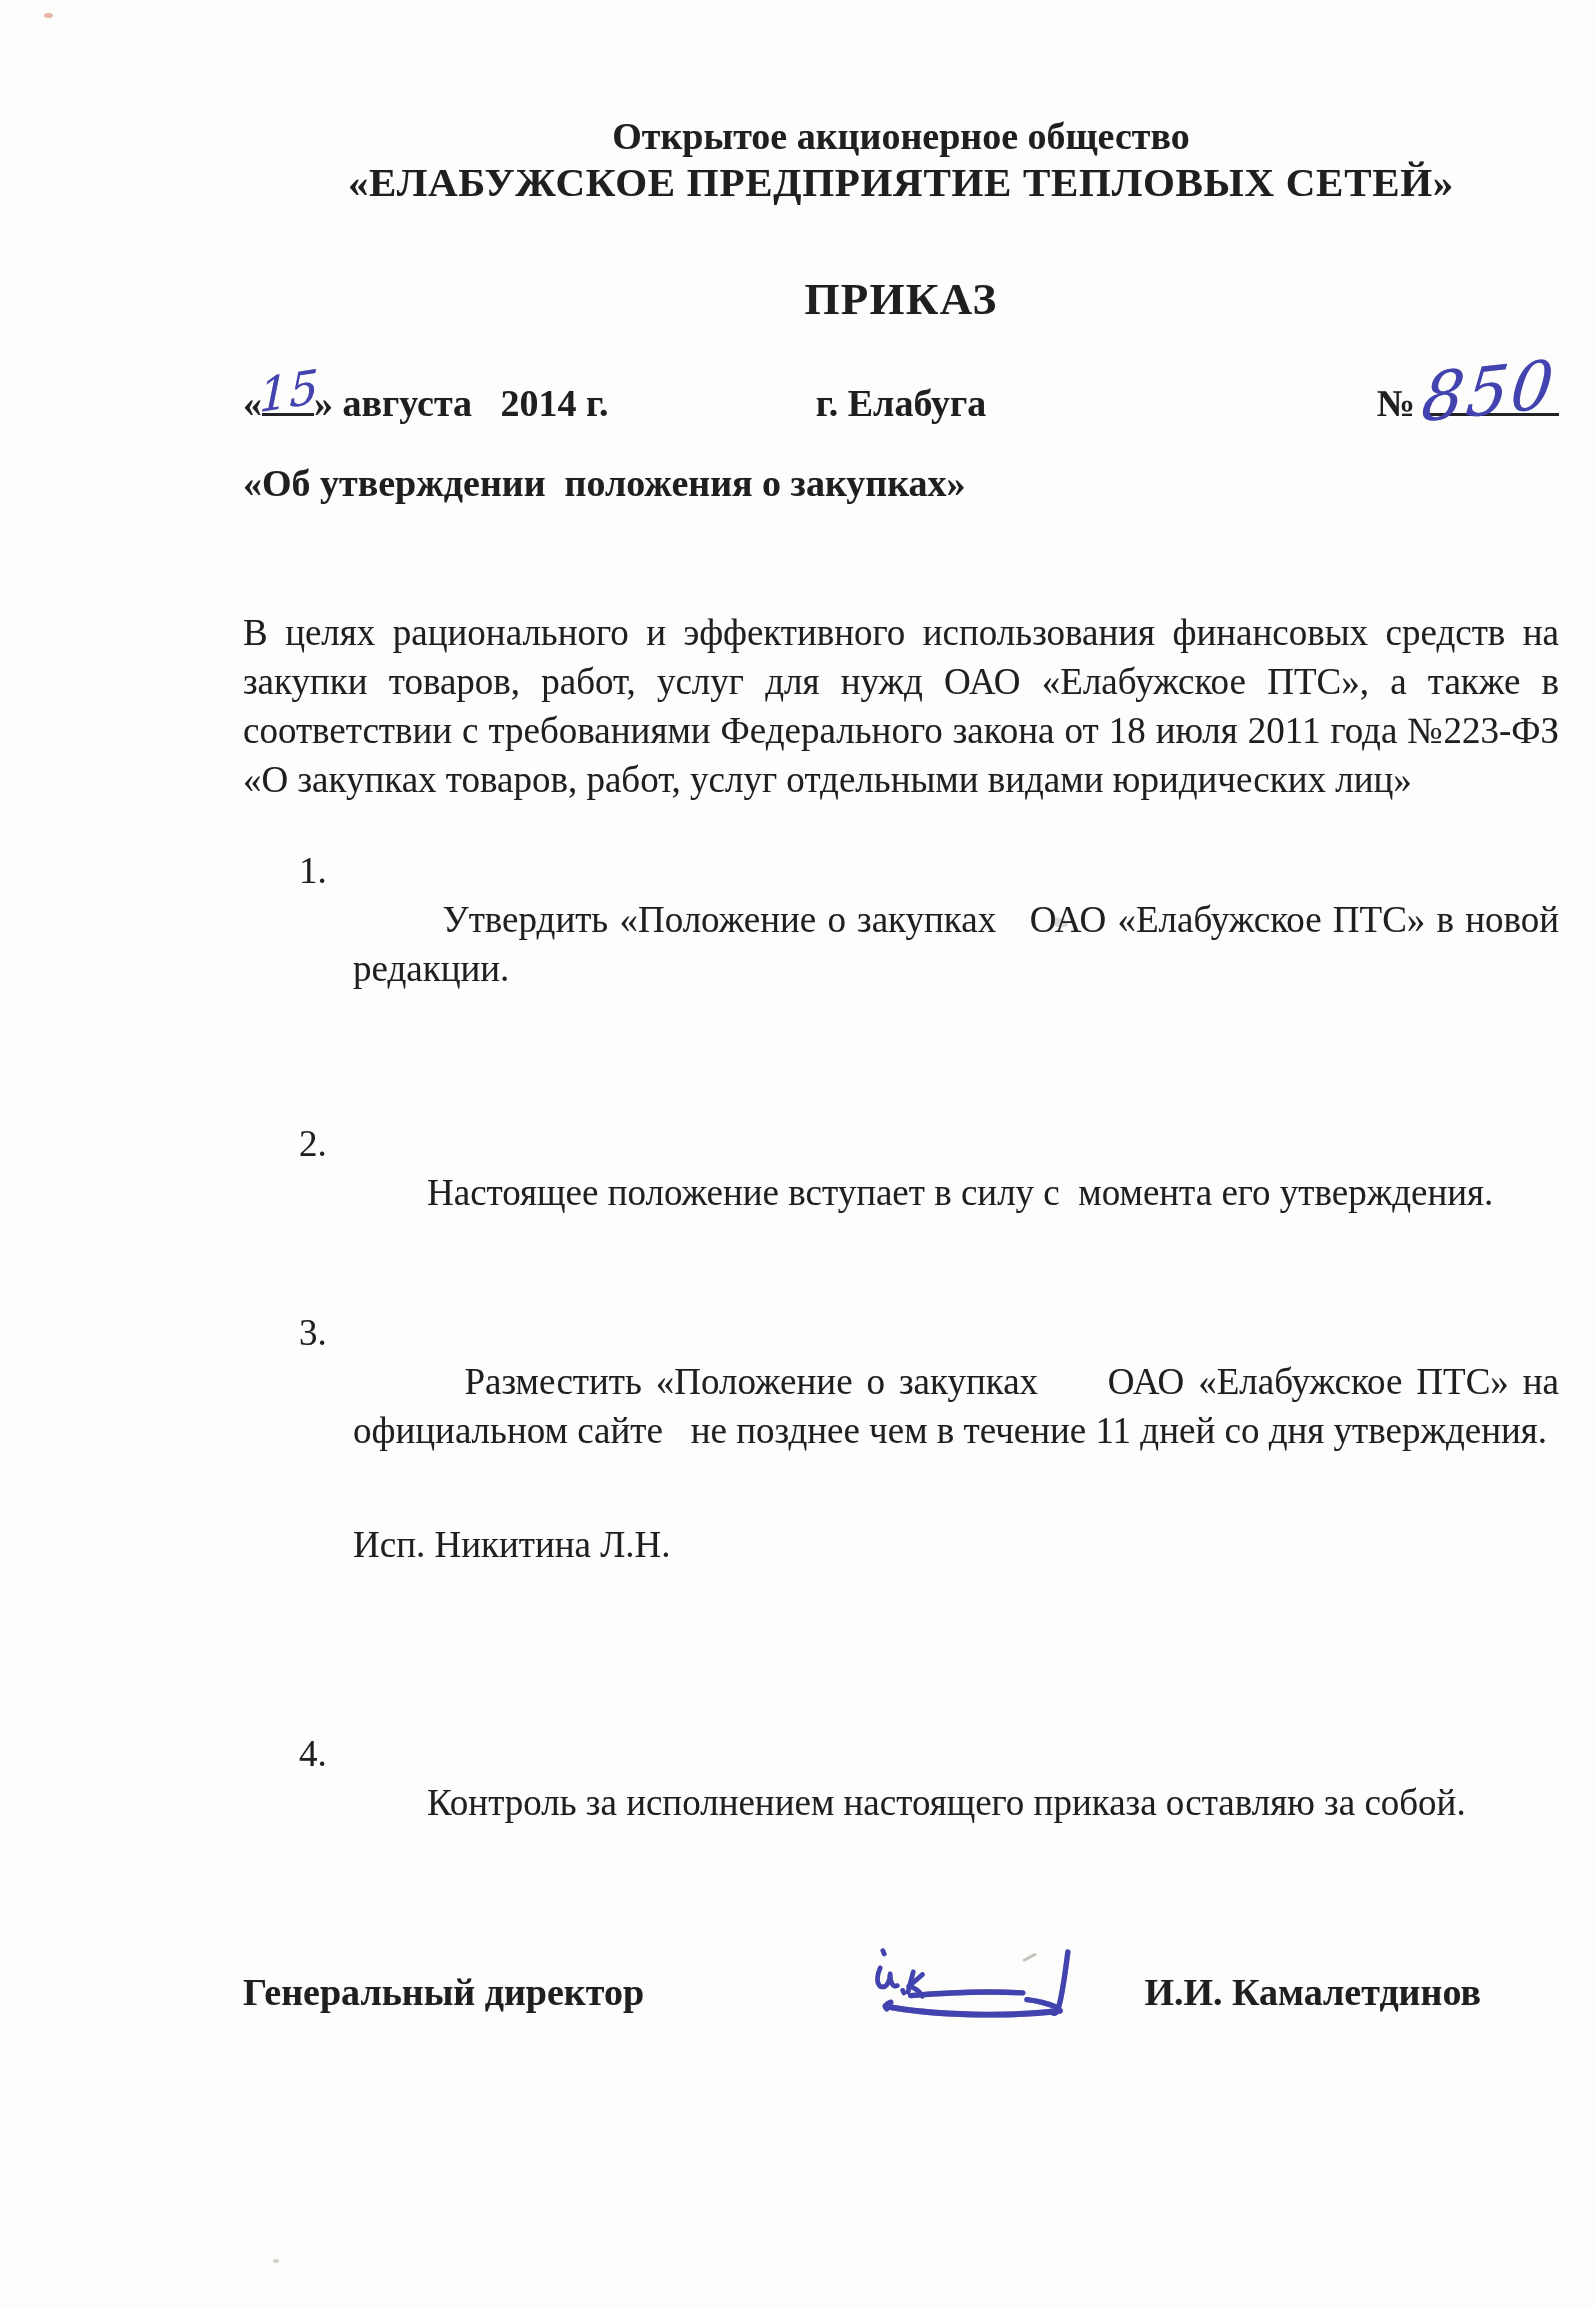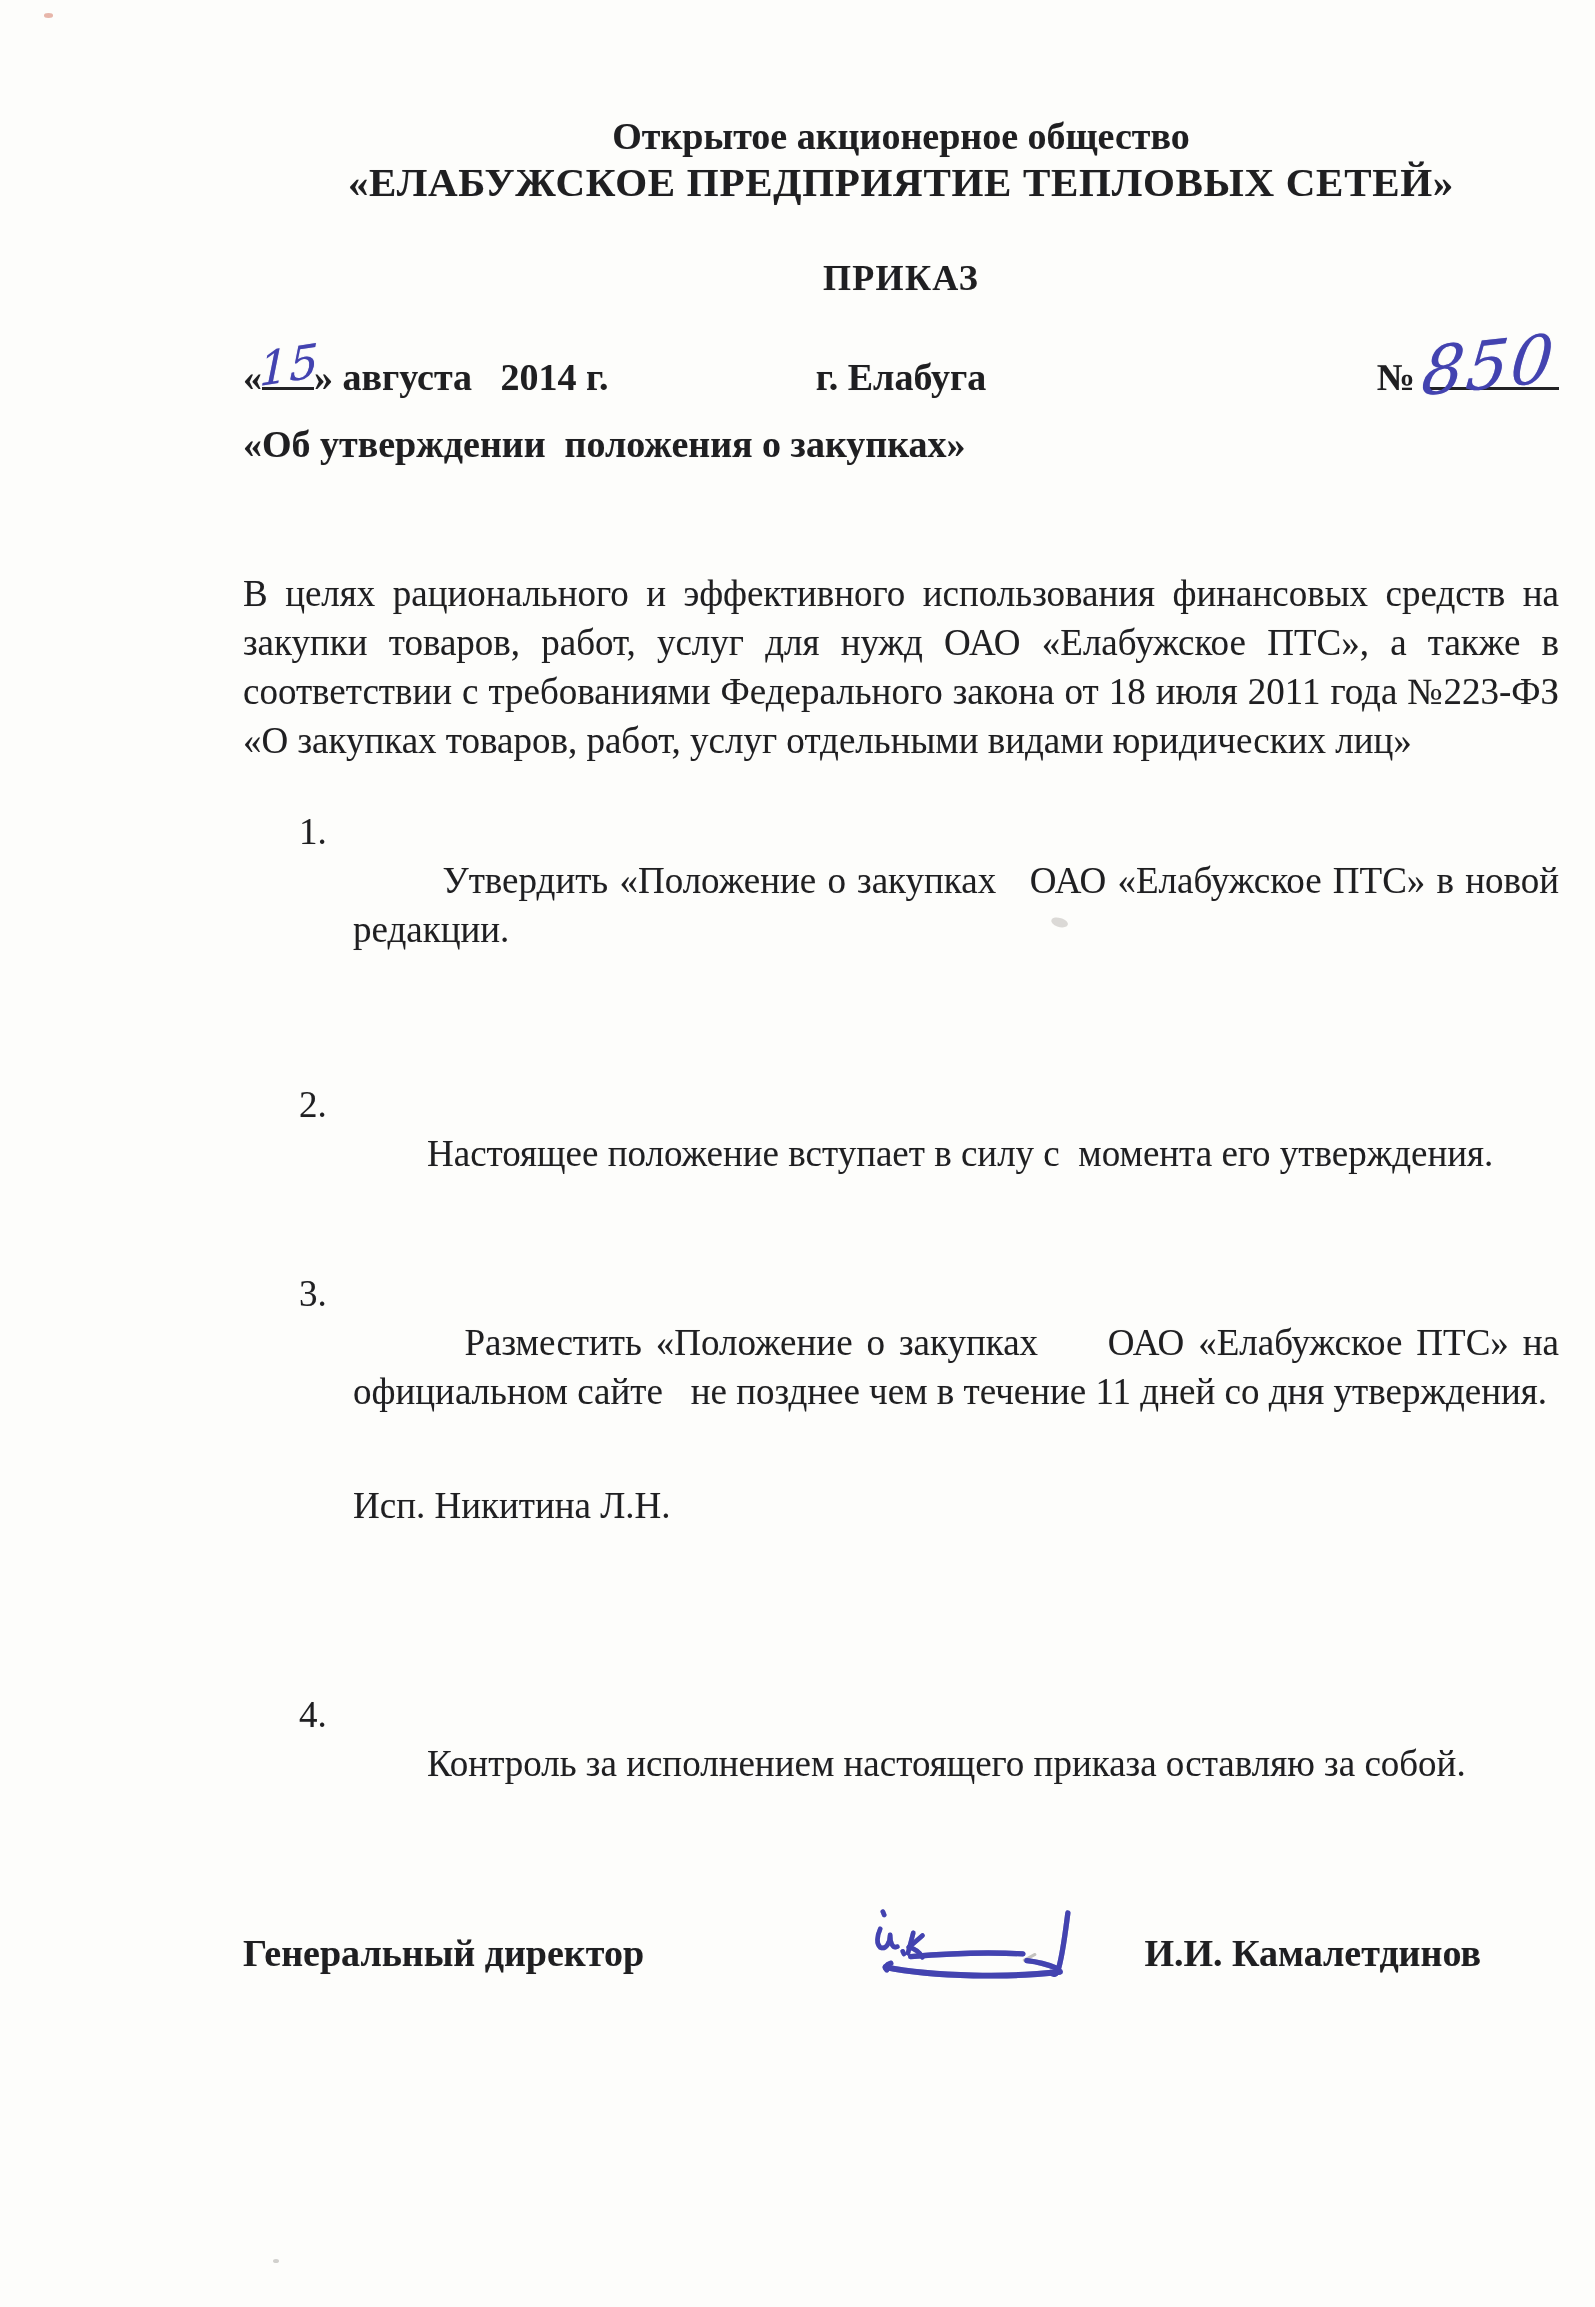--- a/index.html
+++ b/index.html
@@ -18,21 +18,21 @@
     overflow:hidden;
     text-shadow:0 0 0.7px rgba(40,40,45,.28);
     padding-left:32px;
   }
   .content{position:absolute;left:243px;right:36px;top:0;}
 
   .org-header{text-align:center;margin-top:114px;font-weight:bold;}
   .org-line1{font-size:38px;line-height:44px;}
   .org-line2{font-size:41px;line-height:49px;letter-spacing:0.7px;}
 
-  .doc-title{text-align:center;margin-top:50px;font-size:36px;font-weight:bold;letter-spacing:1.3px;}
+  .doc-title{text-align:center;margin-top:66px;font-size:45px;font-weight:bold;letter-spacing:1.3px;}
 
   .date-row{
     margin-top:49px;
     display:grid;grid-template-columns:1fr auto 1fr;
     align-items:baseline;
     font-size:38px;font-weight:bold;white-space:pre-wrap;
   }
   .date-left{justify-self:start;}
   .date-city{justify-self:center;}
   .date-num{justify-self:end;display:inline-block;}
@@ -57,21 +57,21 @@
     transform:rotate(-9deg) skewX(-10deg);
     letter-spacing:1.3px;
   }
   .hw-number{
     left:-5.3px;bottom:-17px;
     font-size:66px;
     transform:rotate(-6deg) skewX(-12deg);
     letter-spacing:2.6px;
   }
 
-  .subject{margin-top:23px;font-size:38px;font-weight:bold;white-space:pre-wrap;}
+  .subject{margin-top:36px;font-size:38px;font-weight:bold;white-space:pre-wrap;}
 
   .preamble{
     margin-top:103px;
     font-size:37px;line-height:49px;
     text-align:justify;white-space:pre-wrap;
   }
   .resolution{margin-top:36px;font-size:38px;letter-spacing:0.7px;}
 
   ol.orders{margin-top:42px;list-style:none;}
   ol.orders li{

